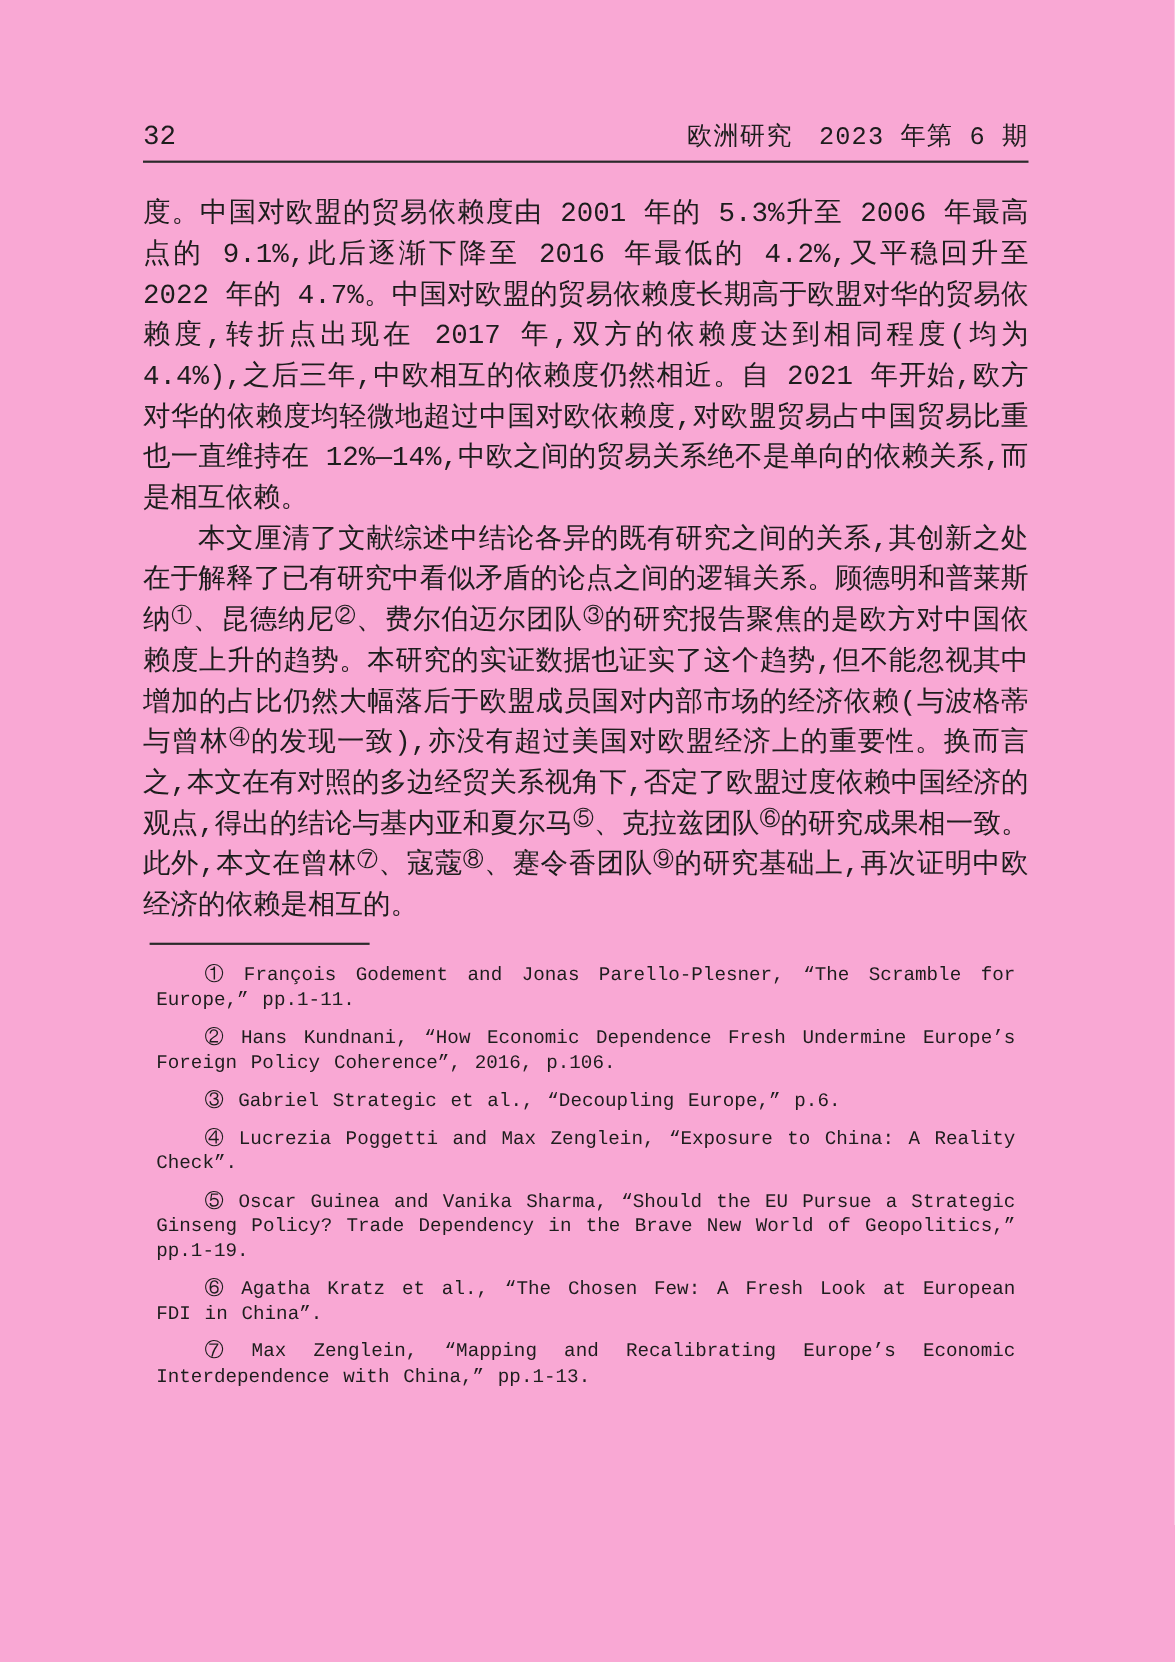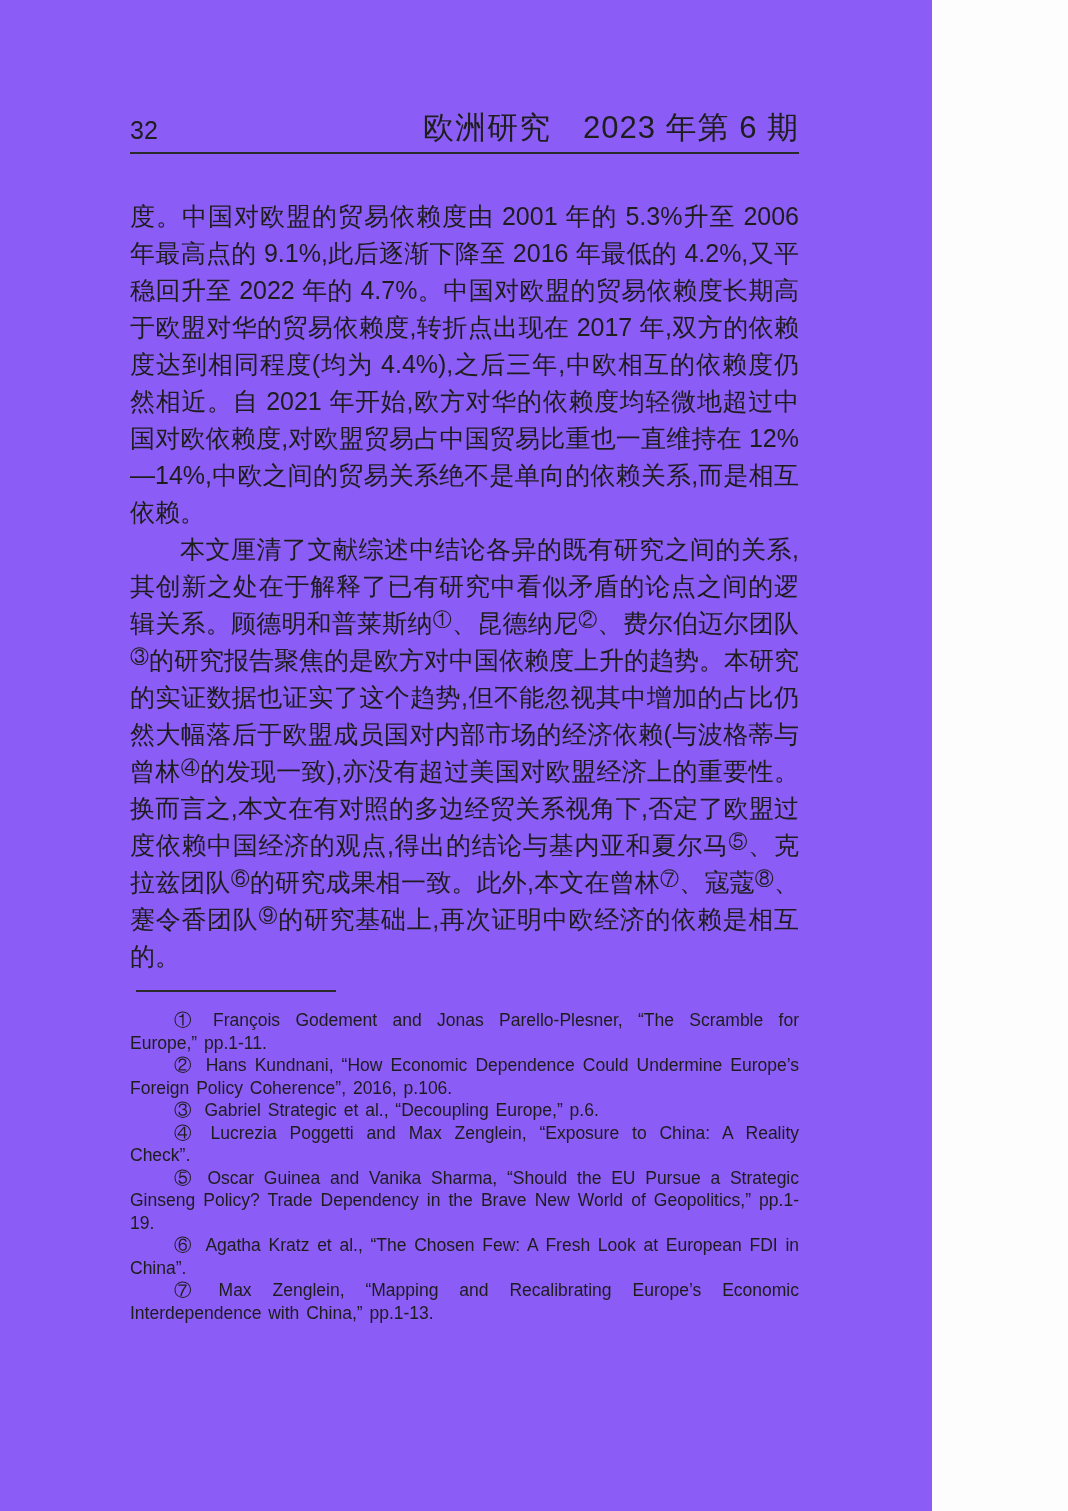--- a/index.html
+++ b/index.html
@@ -2,49 +2,49 @@
 <html lang="zh"><head>
 <meta charset="utf-8">
 <style>
   html, body {
     margin: 0;
     padding: 0;
     background: #fdfdfd;
   }
   .page {
     position: relative;
-    width: 932px;
+    width: 1068px;
     height: 1511px;
     box-sizing: border-box;
-    background: #8b5cf6;
+    background: #f9a8d4;
     color: #1d1d1d;
     padding: 112px 133px 0 130px;
     overflow: hidden;
-    font-family: Liberation Sans, sans-serif;
+    font-family: Liberation Mono, monospace;
   }
   
   .page-header {
     display: flex;
     justify-content: space-between;
     align-items: flex-end;
     border-bottom: 2px solid #2b2b2b;
     padding-bottom: 9px;
   }
   .page-number {
     font-size: 25px;
     line-height: 1;
   }
   .journal-issue {
-    font-size: 31px;
+    font-size: 23px;
     line-height: 1;
     letter-spacing: 1px;
   }
   
   .body-text {
-    margin-top: 44px;
+    margin-top: 28px;
     font-size: 25px;
     line-height: 37px;
     text-align: justify;
   }
   .para {
     margin: 0;
   }
   .para.indent {
     text-indent: 2em;
   }
@@ -61,21 +61,21 @@
     border-top: 2px solid #2b2b2b;
     margin: 15px 0 17px 6px;
   }
   .footnotes {
     font-size: 17.5px;
     line-height: 22.5px;
     text-align: justify;
     word-spacing: 2px;
   }
   .footnote {
-    margin: 0;
+    margin: 12px;
     text-indent: 44px;
   }
   .fn-marker {
     margin-right: 13px;
   }
 </style>
 </head>
 <body>
 
 <div class="page">
@@ -87,21 +87,21 @@
 
   <div class="body-text">
       <p class="para">度。中国对欧盟的贸易依赖度由 2001 年的 5.3%升至 2006 年最高点的 9.1%,此后逐渐下降至 2016 年最低的 4.2%,又平稳回升至 2022 年的 4.7%。中国对欧盟的贸易依赖度长期高于欧盟对华的贸易依赖度,转折点出现在 2017 年,双方的依赖度达到相同程度(均为 4.4%),之后三年,中欧相互的依赖度仍然相近。自 2021 年开始,欧方对华的依赖度均轻微地超过中国对欧依赖度,对欧盟贸易占中国贸易比重也一直维持在 12%—14%,中欧之间的贸易关系绝不是单向的依赖关系,而是相互依赖。</p>
       <p class="para indent">本文厘清了文献综述中结论各异的既有研究之间的关系,其创新之处在于解释了已有研究中看似矛盾的论点之间的逻辑关系。顾德明和普莱斯纳<sup class="fn-ref">①</sup>、昆德纳尼<sup class="fn-ref">②</sup>、费尔伯迈尔团队<sup class="fn-ref">③</sup>的研究报告聚焦的是欧方对中国依赖度上升的趋势。本研究的实证数据也证实了这个趋势,但不能忽视其中增加的占比仍然大幅落后于欧盟成员国对内部市场的经济依赖(与波格蒂与曾林<sup class="fn-ref">④</sup>的发现一致),亦没有超过美国对欧盟经济上的重要性。换而言之,本文在有对照的多边经贸关系视角下,否定了欧盟过度依赖中国经济的观点,得出的结论与基内亚和夏尔马<sup class="fn-ref">⑤</sup>、克拉兹团队<sup class="fn-ref">⑥</sup>的研究成果相一致。此外,本文在曾林<sup class="fn-ref">⑦</sup>、寇蔻<sup class="fn-ref">⑧</sup>、蹇令香团队<sup class="fn-ref">⑨</sup>的研究基础上,再次证明中欧经济的依赖是相互的。</p>
     </div>
 
   <hr class="footnote-separator">
 
   <div class="footnotes">
       <p class="footnote"><span class="fn-marker">①</span><span class="fn-text">François Godement and Jonas Parello-Plesner, “The Scramble for Europe,” pp.1-11.</span></p>
-      <p class="footnote"><span class="fn-marker">②</span><span class="fn-text">Hans Kundnani, “How Economic Dependence Could Undermine Europe’s Foreign Policy Coherence”, 2016, p.106.</span></p>
+      <p class="footnote"><span class="fn-marker">②</span><span class="fn-text">Hans Kundnani, “How Economic Dependence Fresh Undermine Europe’s Foreign Policy Coherence”, 2016, p.106.</span></p>
       <p class="footnote"><span class="fn-marker">③</span><span class="fn-text">Gabriel Strategic et al., “Decoupling Europe,” p.6.</span></p>
       <p class="footnote"><span class="fn-marker">④</span><span class="fn-text">Lucrezia Poggetti and Max Zenglein, “Exposure to China: A Reality Check”.</span></p>
       <p class="footnote"><span class="fn-marker">⑤</span><span class="fn-text">Oscar Guinea and Vanika Sharma, “Should the EU Pursue a Strategic Ginseng Policy? Trade Dependency in the Brave New World of Geopolitics,” pp.1-19.</span></p>
       <p class="footnote"><span class="fn-marker">⑥</span><span class="fn-text">Agatha Kratz et al., “The Chosen Few: A Fresh Look at European FDI in China”.</span></p>
       <p class="footnote"><span class="fn-marker">⑦</span><span class="fn-text">Max Zenglein, “Mapping and Recalibrating Europe’s Economic Interdependence with China,” pp.1-13.</span></p>
     </div>
 
 </div>
 
 </body></html>

